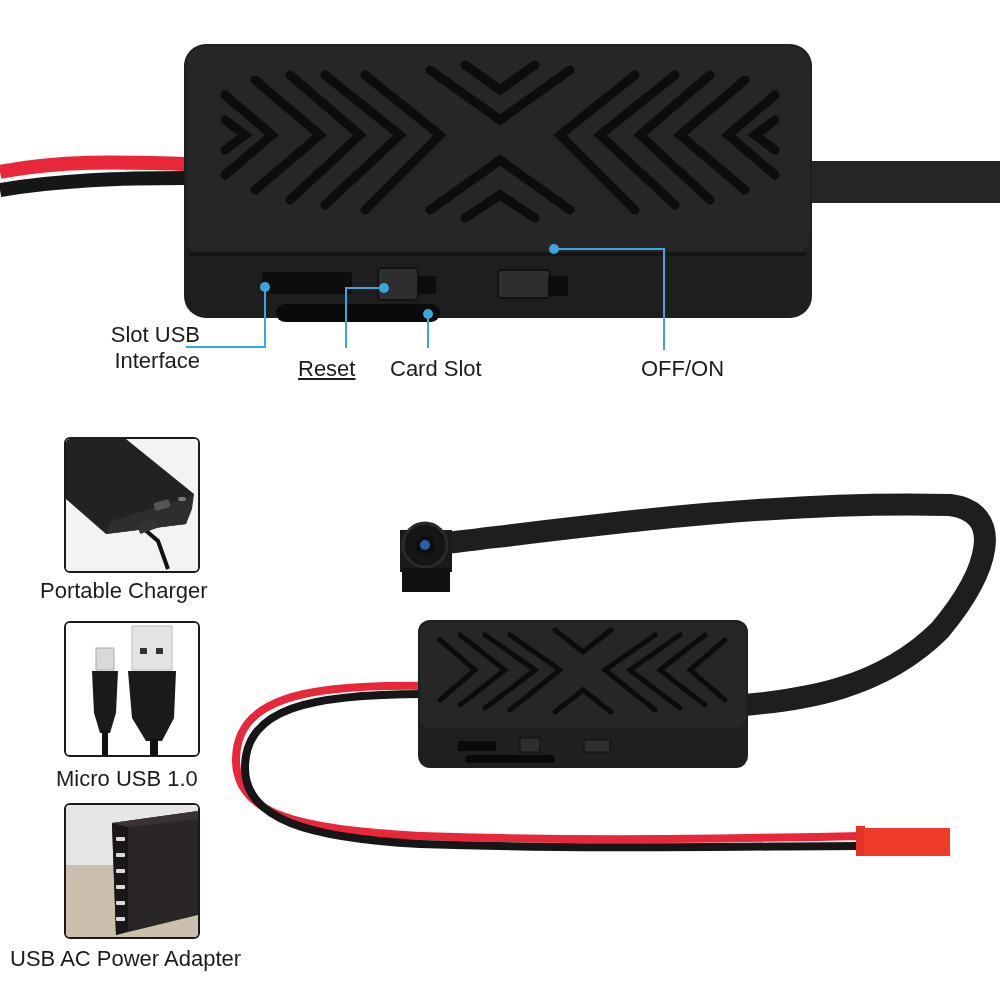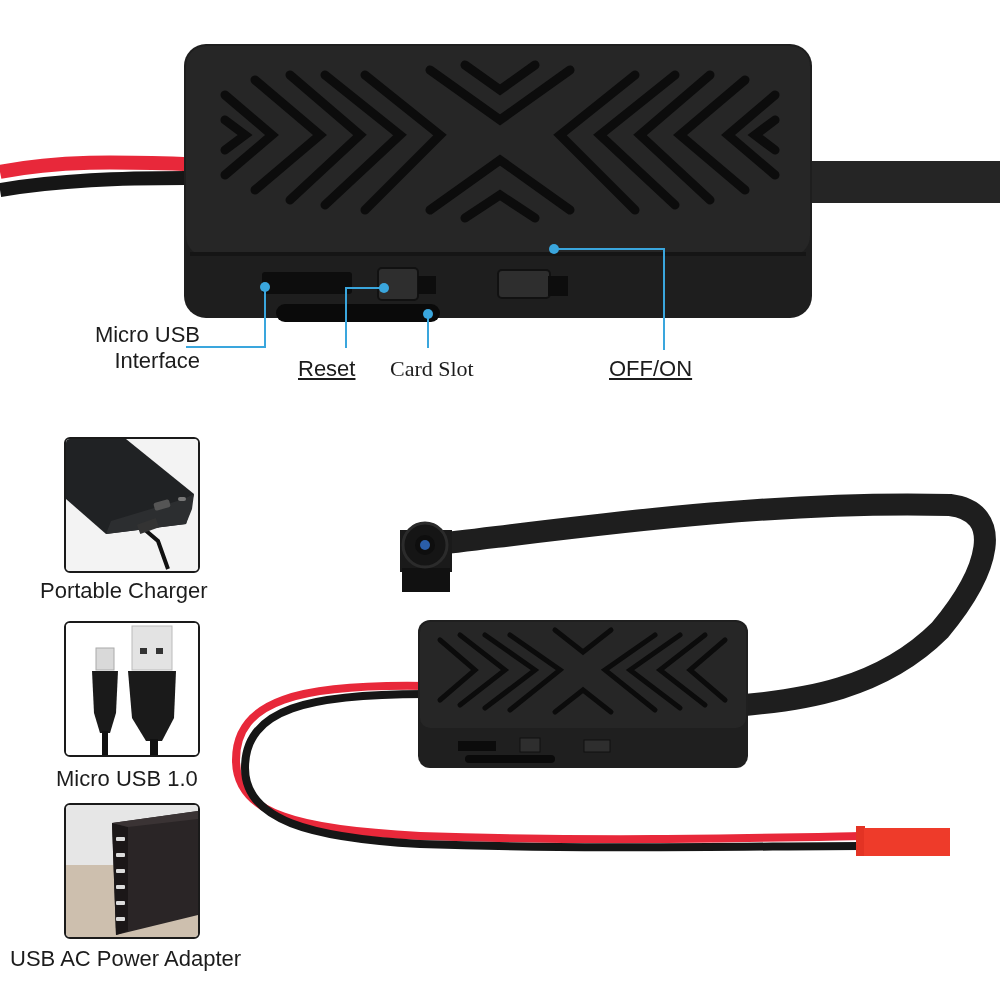--- a/index.html
+++ b/index.html
@@ -61,26 +61,26 @@
     <g fill="#3aa6dd">
       <circle cx="265" cy="287" r="5"></circle>
       <circle cx="384" cy="288" r="5"></circle>
       <circle cx="428" cy="314" r="5"></circle>
       <circle cx="554" cy="249" r="5"></circle>
     </g>
   </svg>
 </div>
 
 <div class="label" style="left:82px;top:322px;text-align:right;width:118px;">
-  <div>Micro USB</div>
+  <div>Slot USB</div>
   <div style="padding-left:14px;">Interface</div>
 </div>
 <div class="label" style="left:298px;top:356px;text-decoration:underline;">Reset</div>
-<div class="label" style="left:390px;top:356px;font-family:Liberation Serif, serif;">Card Slot</div>
-<div class="label" style="left:609px;top:356px;text-decoration:underline;">OFF/ON</div>
+<div class="label" style="left:390px;top:356px;">Card Slot</div>
+<div class="label" style="left:641px;top:356px;">OFF/ON</div>
 
 <div class="thumb" style="left:64px;top:437px;">
   <svg width="132" height="132" viewBox="0 0 132 132">
     <rect width="132" height="132" fill="#f3f3f3"></rect>
     <path d="M0 0 L60 0 L128 55 L120 85 L40 95 L0 60 Z" fill="#202224"></path>
     <path d="M40 95 L120 85 L126 70 L128 55 L118 60 L45 82 Z" fill="#2c2e30"></path>
     <rect x="88" y="62" width="16" height="8" rx="2" fill="#555" transform="rotate(-15 96 66)"></rect>
     <rect x="112" y="58" width="8" height="4" rx="2" fill="#777"></rect>
     <path d="M78 90 L92 102 L102 130" stroke="#111" stroke-width="4" fill="none"></path>
     <rect x="72" y="82" width="20" height="10" fill="#333" transform="rotate(-20 82 87)"></rect>

